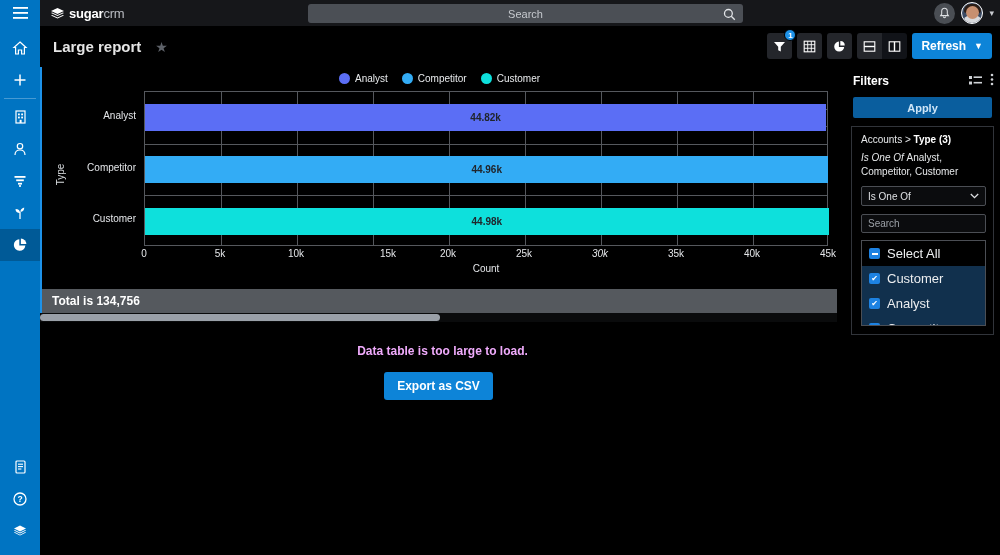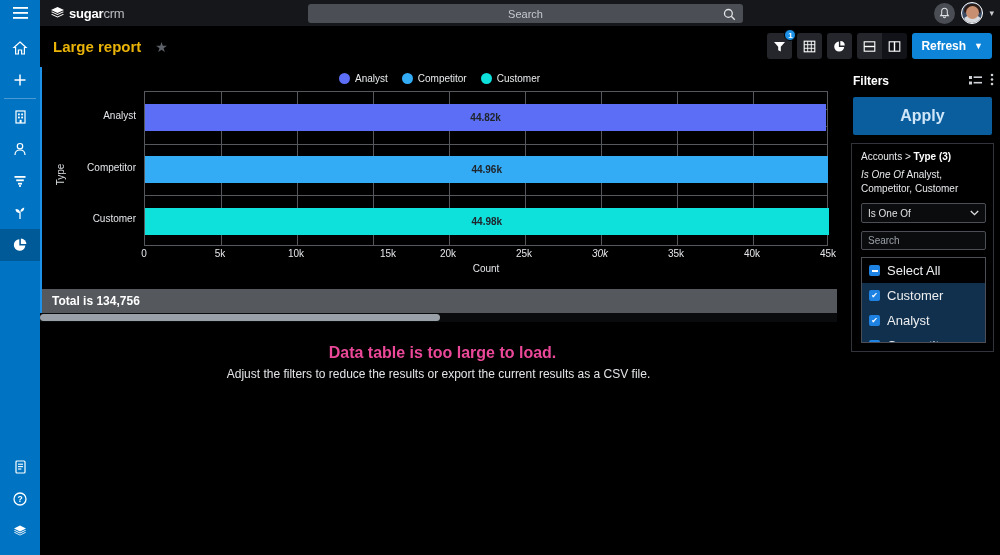--- a/index.html
+++ b/index.html
@@ -27,21 +27,21 @@
   }
   .sb-item.active { background: #005a97; }
   .sb-bottom { position: absolute; bottom: 8px; left: 0; width: 40px; }
   .sb-top-pad { height: 6px; }
 
   
   .topbar {
     position: absolute; left: 40px; top: 0; width: 960px; height: 26px;
     background: #16171a; display: flex; align-items: center;
   }
-  .brand { display: flex; align-items: flex-start; gap: 4px; padding-left: 10px; }
+  .brand { display: flex; align-items: flex-end; gap: 4px; padding-left: 10px; }
   .brand-text { font-size: 13px; font-weight: bold; color: #fff; letter-spacing: -.2px; }
   .brand-text .crm { color: #b9bcc2; font-weight: normal; }
   .search-wrap {
     position: absolute; left: 268px; top: 4px; width: 435px; height: 19px;
     background: #4b4f55; border-radius: 3px; display: flex; align-items: center;
     justify-content: center; cursor: text;
   }
   .search-ph { font-size: 11px; color: #c6c9ce; }
   .search-ico { position: absolute; right: 7px; top: 3px; }
   .top-right { position: absolute; right: 6px; top: 2px; display: flex; align-items: center; gap: 6px; }
@@ -56,21 +56,21 @@
   .av-face { position: absolute; left: 4px; top: 3px; width: 13px; height: 13px; border-radius: 50%; background: #c89070; }
   .av-hair { position: absolute; left: 2px; top: 1px; width: 17px; height: 9px; border-radius: 9px 9px 3px 3px; background: #2b1d16; }
   .av-body { position: absolute; left: 1px; bottom: 0; width: 19px; height: 8px; border-radius: 9px 9px 0 0; background: #d8d9dc; }
   .chev-user { color: #c9ccd1; font-size: 9px; cursor: pointer; }
 
   
   .pagebar {
     position: absolute; left: 40px; top: 26px; width: 960px; height: 41px;
     background: #000; display: flex; align-items: center;
   }
-  .page-title { font-size: 15px; font-weight: bold; color: #eab308; margin-left: 13px; }
+  .page-title { font-size: 15px; font-weight: bold; color: #e5e5e5; margin-left: 13px; }
   .star { margin-left: 14px; color: #5d6168; font-size: 14px; cursor: pointer; }
   .tools { position: absolute; right: 8px; top: 7px; display: flex; align-items: center; gap: 5px; }
   .tbtn {
     width: 25px; height: 26px; border-radius: 3px; background: #24262b;
     display: flex; align-items: center; justify-content: center; cursor: pointer; position: relative;
   }
   .tbtn.grouped-l { border-radius: 3px 0 0 3px; }
   .tbtn.grouped-r { border-radius: 0 3px 3px 0; background: #111318; }
   .tgroup { display: flex; }
   .badge {
@@ -116,37 +116,37 @@
     position: absolute; left: 40px; top: 289px; width: 797px; height: 24px;
     background: #55595e; display: flex; align-items: center; border-left: 2px solid #1d92e8;
   }
   .total-txt { font-size: 12px; font-weight: bold; color: #fff; margin-left: 10px; }
   .hscroll { position: absolute; left: 40px; top: 313px; width: 797px; height: 9px; background: #0a0b0c; }
   .hthumb { position: absolute; left: 0; top: 1px; height: 7px; width: 400px; background: #9aa0a8; border-radius: 4px; cursor: pointer; }
 
   
   .table-area { position: absolute; left: 40px; top: 322px; width: 797px; height: 233px; background: #000; }
   .msg-wrap { padding-top: 22px; text-align: center; }
-  .msg-title { font-size: 16px; font-weight: bold; color: #ec4899; margin-left: 8px; }
+  .msg-title { font-size: 12px; font-weight: bold; color: #f0abfc; margin-left: 8px; }
   .msg-sub { font-size: 12px; color: #e2e4e7; margin-top: 5px; }
   .csv-btn {
     display: inline-block; margin-top: 14px; background: #0d84d8; color: #fff;
     font-size: 12px; font-weight: bold; padding: 7px 13px; border-radius: 3px; cursor: pointer;
   }
 
   
   .filters {
     position: absolute; left: 845px; top: 67px; width: 155px; height: 488px; background: #000;
   }
   .f-head { display: flex; align-items: center; height: 28px; padding: 0 6px 0 8px; }
   .f-title { font-size: 12px; font-weight: bold; color: #fff; flex: 1; }
   .f-ico { margin-left: 8px; cursor: pointer; }
   .apply {
-    margin: 2px 8px 0 8px; height: 38px; background: #0a5e9e; border-radius: 2px; color: #cfe6f8;
-    font-size: 16px; font-weight: bold; display: flex; align-items: center; justify-content: center; cursor: pointer;
+    margin: 2px 8px 0 8px; height: 21px; background: #0a5e9e; border-radius: 2px; color: #cfe6f8;
+    font-size: 11px; font-weight: bold; display: flex; align-items: center; justify-content: center; cursor: pointer;
   }
   .f-card { margin: 8px 6px 0 6px; border: 1px solid #31343a; padding: 7px 7px 8px 9px; }
   .f-crumb { font-size: 10px; color: #e6e8ea; }
   .f-crumb b { color: #fff; }
   .f-cond { font-size: 10px; color: #e6e8ea; margin-top: 6px; line-height: 1.35; }
   .f-cond i { font-style: italic; }
   .f-select {
     margin-top: 8px; height: 20px; border: 1px solid #4b4e54; background: #0b0c0e; border-radius: 2px;
     display: flex; align-items: center; padding: 0 6px; cursor: pointer;
   }
@@ -418,21 +418,21 @@
 <div class="total-bar">
   <span class="total-txt">Total is 134,756</span>
 </div>
 <div class="hscroll">
   <div class="hthumb"></div>
 </div>
 
 <div class="table-area">
   <div class="msg-wrap">
     <div class="msg-title">Data table is too large to load.</div>
-    <div class="msg-sub">Adjust the filters to reduce the results or export the current results as a CSV file.</div>
+    <div class="csv-btn">Export as CSV</div>
   </div>
 </div>
 
 <div class="filters">
   <div class="f-head">
     <span class="f-title">Filters</span>
     <span class="f-ico">
       <svg width="13" height="11" viewBox="0 0 13 11">
             <g fill="#cfd2d6">
               <rect x="0" y="1" width="3" height="3"></rect>

